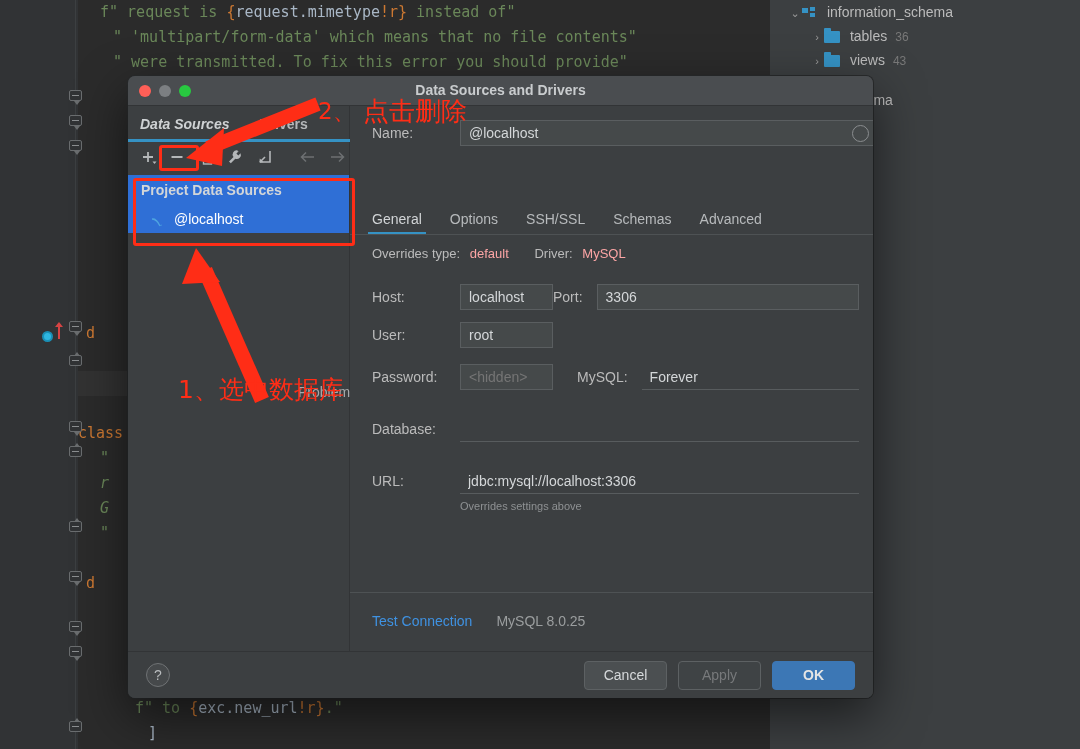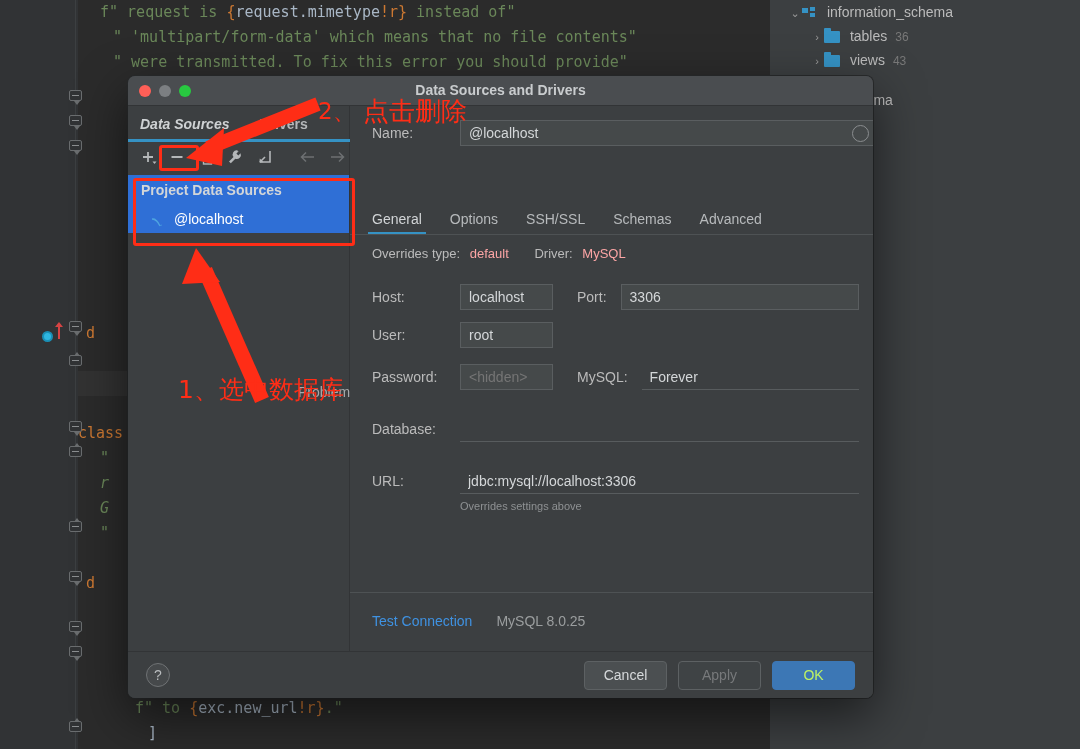--- a/index.html
+++ b/index.html
@@ -258,21 +258,21 @@
     border: 1px solid #6f7274; color: #b9bcbe; font-size: 14px;
     display: flex; align-items: center; justify-content: center; background: #46494b;
   }
   .footer-spacer { flex: 1; }
   .btn {
     height: 29px; min-width: 83px; border-radius: 4px; font-size: 14px;
     display: flex; align-items: center; justify-content: center;
     margin-left: 11px; border: 1px solid #5d6163; background: #4b4f51; color: #d6d9db;
   }
   .btn.disabled { color: #77797b; background: #3f4345; }
-  .btn.primary { background: #3c77b5; border-color: #3c77b5; color: #bef264; }
+  .btn.primary { background: #3c77b5; border-color: #3c77b5; color: #e5e5e5; font-weight: bold; }
 
   
   .anno { position: absolute; pointer-events: none; }
   .anno-text {
     color: #ff2d16; font-size: 23px; font-weight: 500;
     font-family: "DejaVu Sans", sans-serif; white-space: nowrap;
   }
   .red-box { position: absolute; border: 3px solid #ff2d16; border-radius: 3px; }
 </style>
 </head>
@@ -465,21 +465,21 @@
           <span class="lnk" style="margin-left:6px">default</span>
           <span style="margin-left:22px">Driver:</span>
           <span class="lnk" style="margin-left:6px">MySQL</span>
         </div>
 
         <div class="grid">
 
           <div class="g-row">
             <span class="g-lab">Host:</span>
             <input class="inp" style="width: 93px;" value="localhost">
-            <span class="g-lab" style="width:auto;margin-left:24px">Port:</span>
+            <span class="g-lab" style="width:auto;">Port:</span>
             <input class="inp" style="flex: 1 1 0%; margin-left: 14px;" value="3306">
           </div>
 
           <div class="g-row" style="margin-top:4px">
             <span class="g-lab">User:</span>
             <input class="inp" style="width: 93px;" value="root">
           </div>
 
           <div class="g-row" style="margin-top:16px">
             <span class="g-lab">Password:</span>

